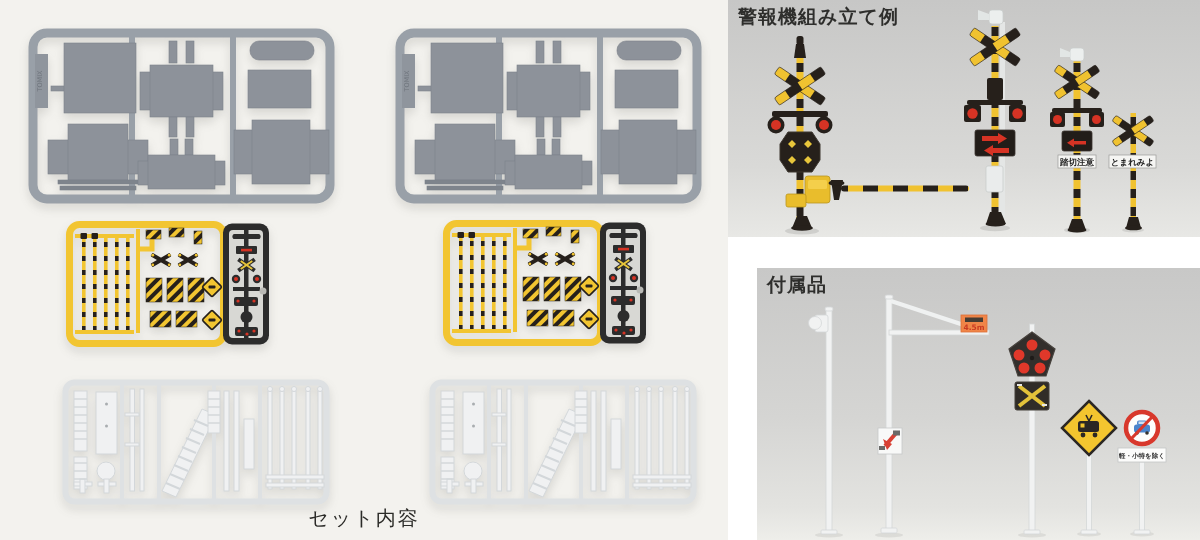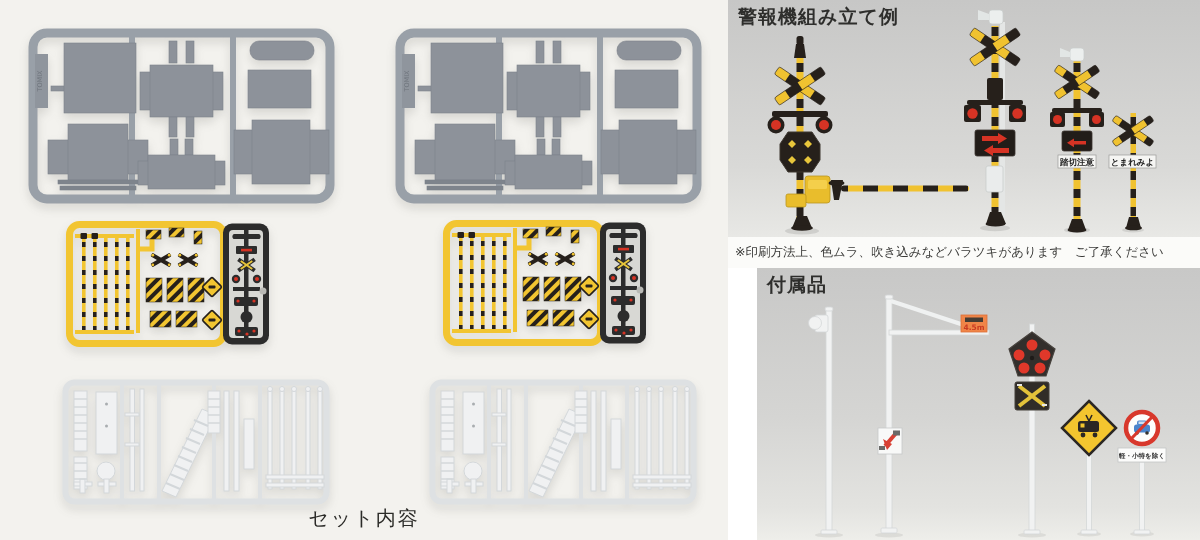--- a/index.html
+++ b/index.html
@@ -360,21 +360,20 @@
           <g>
             <rect x="381" y="155" width="47" height="13" fill="#f5f5f3" stroke="#9a9a98" stroke-width="0.7"></rect>
             <text x="404.5" y="165" font-size="8.5" font-weight="bold" fill="#222" text-anchor="middle">とまれみよ</text>
           </g>
           <path d="M398 228 L413 228 L410 217 L401 217 Z" fill="#26201b"></path>
           <ellipse cx="405.5" cy="228" rx="8.5" ry="2.3" fill="#26201b"></ellipse>
         </g>
       </svg>
     </figure>
 
-    <div class="note-strip">※印刷方法上、色ムラ、吹き込みなどバラツキがあります　ご了承ください</div>
 
     <figure class="photo-bottom">
       <div class="photo-title">付属品</div>
       <svg class="scene" width="472" height="272" viewBox="0 0 472 272">
 
         <ellipse cx="72" cy="267" rx="14" ry="2.6" fill="rgba(0,0,0,0.07)"></ellipse>
         <ellipse cx="132" cy="267" rx="14" ry="2.6" fill="rgba(0,0,0,0.07)"></ellipse>
         <ellipse cx="275" cy="267" rx="14" ry="2.6" fill="rgba(0,0,0,0.07)"></ellipse>
         <ellipse cx="332" cy="266" rx="12" ry="2.4" fill="rgba(0,0,0,0.07)"></ellipse>
         <ellipse cx="385" cy="266" rx="12" ry="2.4" fill="rgba(0,0,0,0.07)"></ellipse>

